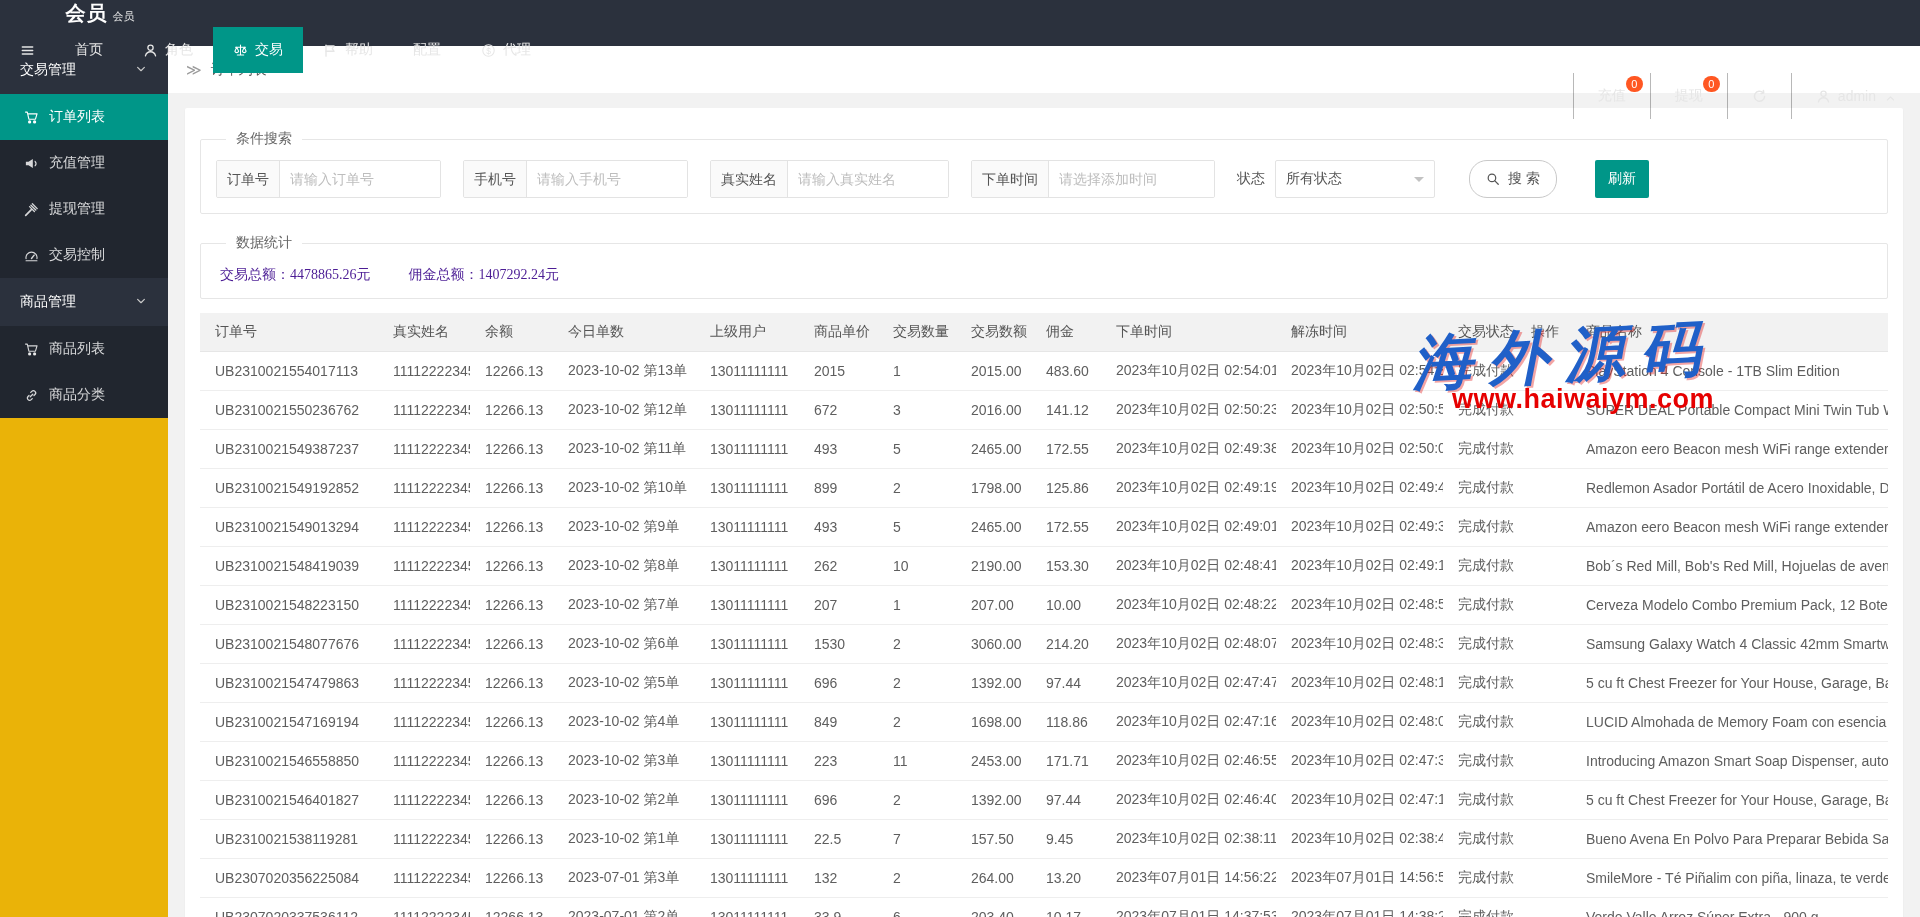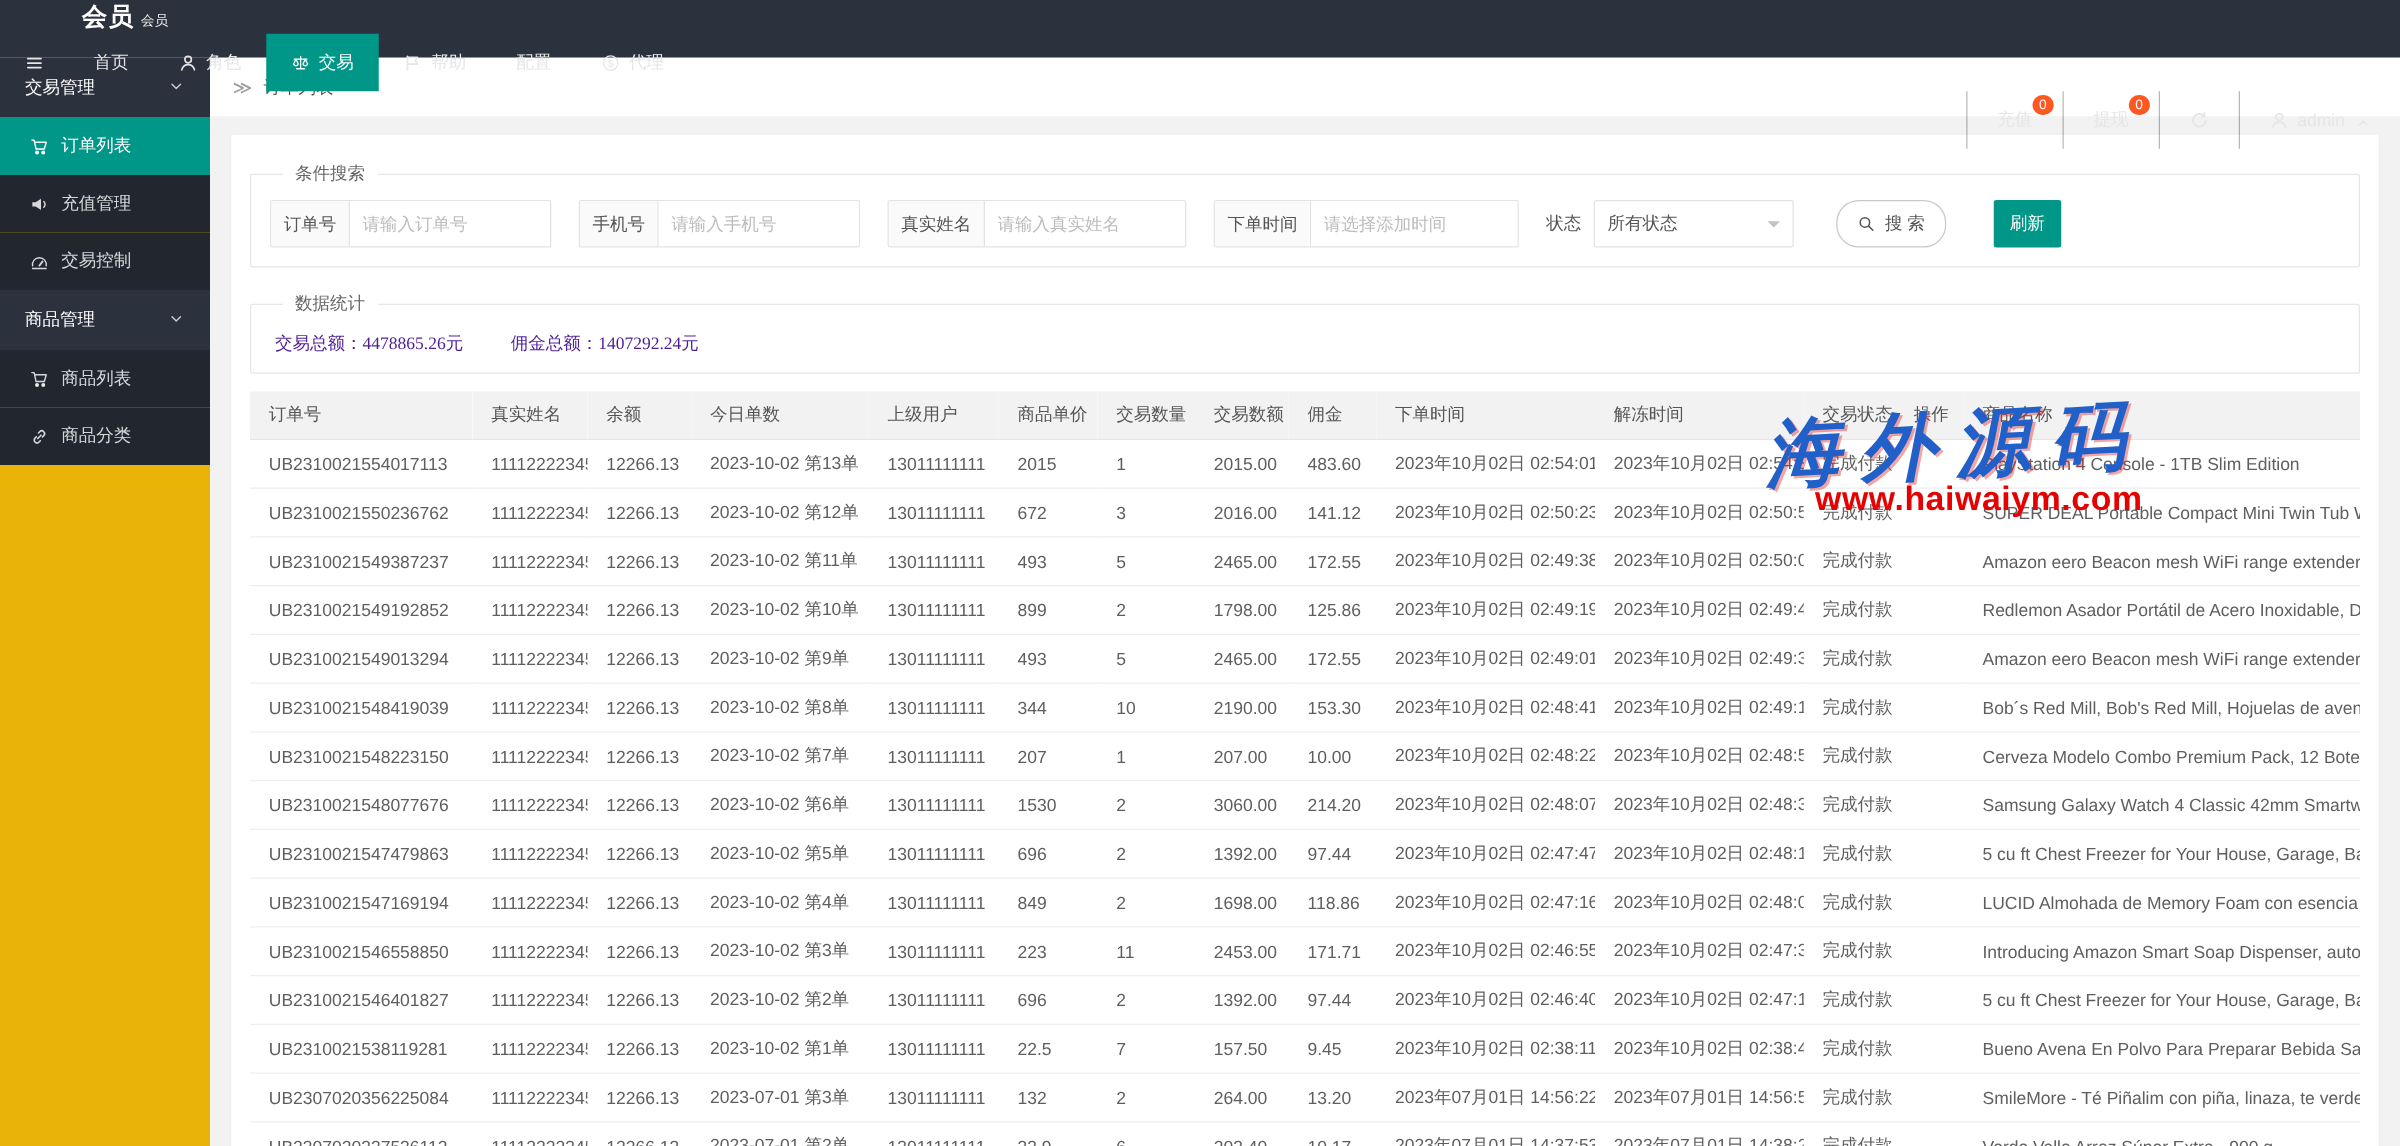--- a/index.html
+++ b/index.html
@@ -183,20 +183,29 @@
         <span>订单列表</span>
       </div>
       <div class="side-child">
         <span style="display: inline-flex; width: 15px; height: 15px;">
           <svg viewBox="0 0 16 16" fill="none" stroke="currentColor" stroke-width="1.2" stroke-linecap="round" stroke-linejoin="round">
             <path d="M2 6.2v3.6h2.8l4.6 2.9V3.3L4.8 6.2H2z" fill="currentColor" stroke="none"></path>
             <path d="M11.8 5.6a3.6 3.6 0 0 1 0 4.8"></path>
           </svg>
         </span>
         <span>充值管理</span>
+      </div>
+      <div class="side-child">
+        <span style="display: inline-flex; width: 15px; height: 15px;">
+          <svg viewBox="0 0 16 16" fill="none" stroke="currentColor" stroke-width="1.4" stroke-linecap="round" stroke-linejoin="round">
+            <path d="M8.9 1.9l5.2 5.2M5.9 4.9l5.2 5.2M7.4 3.4l5.2 5.2"></path>
+            <path d="M7.6 8.4l-5.8 5.8" stroke-width="1.8"></path>
+          </svg>
+        </span>
+        <span>提现管理</span>
       </div>
       <div class="side-child">
         <span style="display: inline-flex; width: 15px; height: 15px;">
           <svg viewBox="0 0 16 16" fill="none" stroke="currentColor" stroke-width="1.2" stroke-linecap="round" stroke-linejoin="round">
             <path d="M2.2 11.4a5.9 5.9 0 1 1 11.6 0"></path>
             <path d="M8 11.2l2.8-3.6" stroke-width="1.5"></path>
             <path d="M2.2 13.6h11.6"></path>
           </svg>
         </span>
         <span>交易控制</span>
@@ -404,21 +413,21 @@
                   <td>完成付款</td>
                   <td></td>
                   <td>Amazon eero Beacon mesh WiFi range extender (a</td>
                 </tr>
                 <tr>
                   <td>UB2310021548419039</td>
                   <td>11112222345</td>
                   <td>12266.13</td>
                   <td>2023-10-02 第8单</td>
                   <td>13011111111</td>
-                  <td>344</td>
+                  <td>262</td>
                   <td>10</td>
                   <td>2190.00</td>
                   <td>153.30</td>
                   <td>2023年10月02日 02:48:41</td>
                   <td>2023年10月02日 02:49:16</td>
                   <td>完成付款</td>
                   <td></td>
                   <td>Bob´s Red Mill, Bob's Red Mill, Hojuelas de avena t</td>
                 </tr>
                 <tr>

